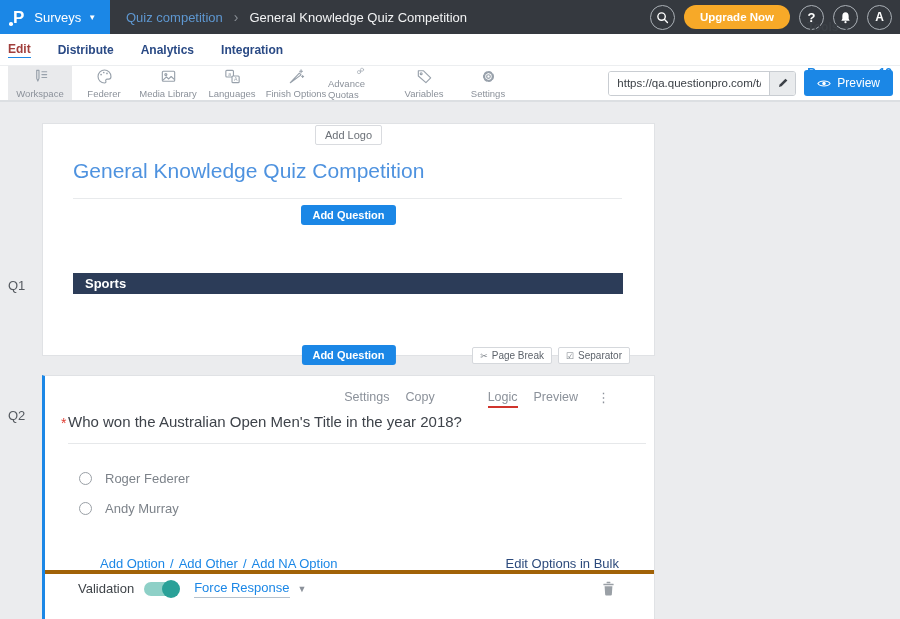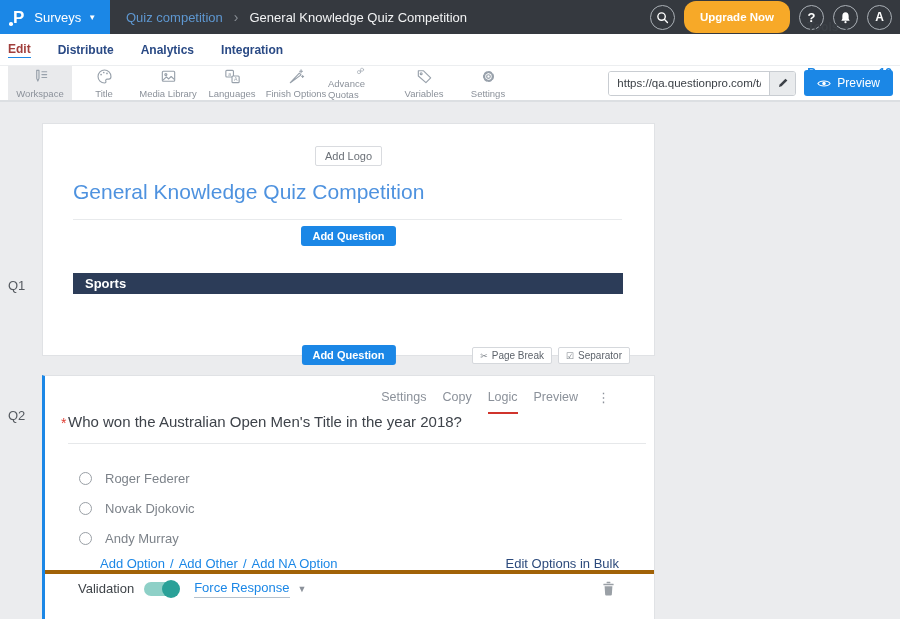--- a/index.html
+++ b/index.html
@@ -17,21 +17,21 @@
   .caret-w { color:#fff; font-size:8px; margin-left:-3px; }
   .breadcrumb { display:flex; align-items:center; margin-left:16px; font-size:13px; }
   .bc-parent { color:#5e97d0; cursor:pointer; }
   .bc-sep { color:#8a8f96; margin:0 11px; font-size:14px; }
   .bc-current { color:#f2f3f4; }
   .header-right { margin-left:auto; display:flex; align-items:center; gap:9px; padding-right:8px; }
   .circle-btn { width:25px; height:25px; border:1.5px solid #aab0b6; border-radius:50%;
     display:flex; align-items:center; justify-content:center; color:#fff; cursor:pointer;
     font-size:13px; font-weight:bold; flex:0 0 auto; }
   .upgrade { background:#f7a928; color:#fff; font-size:11.5px; font-weight:bold;
-    border-radius:12px; height:32px; padding:0 16px; display:flex; align-items:center; cursor:pointer; }
+    border-radius:12px; height:24px; padding:0 16px; display:flex; align-items:center; cursor:pointer; }
 
   
   .nav { display:flex; align-items:center; height:32px; background:#fff; padding:0 8px;
     font-size:12px; font-weight:bold; border-bottom:1px solid #eceef0; }
   .nav-tab { margin-right:27px; color:#2a4a85; cursor:pointer; }
   .nav-tab.active { color:#a13f3c; border-bottom:1px solid #1b87e6; padding-bottom:1px; }
   .nav-right { margin-left:auto; display:flex; align-items:flex-start; gap:32px;flex-direction:column; }
   .tools { color:#3c4147; cursor:pointer; }
   .caret-g { color:#3c4147; font-size:8px; margin-left:4px; }
   .responses { color:#1b87e6; cursor:pointer; }
@@ -54,21 +54,21 @@
     font-size:12px; height:26px; padding:0 13px; border-radius:3px; border:none; cursor:pointer;
     font-family:"Liberation Sans", sans-serif; }
 
   
   .canvas { position:relative; height:527px; background:#ebecee; overflow:hidden; }
   .qlabel { position:absolute; left:8px; font-size:13px; color:#555a60; }
   .qlabel.q1 { top:176px; } .qlabel.q2 { top:306px; }
 
   .block1 { position:absolute; left:42px; top:21px; width:613px; height:233px;
     background:#fff; border:1px solid #e0e2e5; }
-  .addlogo-row { text-align:center; padding-top:22px; }
+  .addlogo-row { text-align:center; padding-top:1px; }
   .addlogo-btn { display:inline-block; font-size:11px; color:#6b7077; background:#fff;
     border:1px solid #d9dbdf; border-radius:2px; padding:3px 9px; cursor:pointer; }
   .survey-title { margin:14px 32px 0 30px; font-size:21px; font-weight:normal; color:#4e92df;
     padding-bottom:15px; border-bottom:1px solid #e8eaec; cursor:text; }
   .aq-row1 { text-align:center; margin-top:6px; }
   .btn-addq { display:inline-block; background:#1b87e6; color:#fff; font-size:11px;
     font-weight:bold; padding:4px 11px; border-radius:3px; border:none; cursor:pointer;
     font-family:"Liberation Sans", sans-serif; }
   .sports-bar { position:absolute; left:30px; right:31px; top:149px; height:21px;
     background:#2c3c58; color:#fff; font-size:13px; font-weight:bold; line-height:22px;
@@ -78,21 +78,21 @@
   .between-right { position:absolute; right:24px; top:2px; display:flex; gap:6px; }
   .mini-btn { background:#fff; border:1px solid #d5d8dc; border-radius:2px; font-size:10px;
     color:#5d636b; padding:2px 7px; display:flex; align-items:center; gap:4px; cursor:pointer; }
   .mini-ic { font-size:9px; color:#7d838a; }
 
   .block2 { position:absolute; left:42px; top:273px; width:613px; height:247px;
     background:#fff; border:1px solid #e0e2e5; border-left:3px solid #1b87e6; }
   .q2menu { position:absolute; top:14px; right:44px; display:flex; gap:16px;
     font-size:12.5px; color:#8b919a; align-items:flex-start; }
   .q2menu span { cursor:pointer; }
-  .logic { border-bottom:2px solid #d0342c; padding-bottom:8px; }
+  .logic { border-bottom:2px solid #d0342c; padding-bottom:2px;margin-left:37px; }
   .dots { font-size:13px; color:#8b919a; margin-left:3px; cursor:pointer; letter-spacing:0; }
   .q2q { position:absolute; top:37px; left:0; right:8px; }
   .req { position:absolute; left:16px; top:2px; color:#e03c31; font-size:14px; }
   .qtext { margin-left:23px; font-size:15px; color:#3e434a; padding-bottom:13px;
     border-bottom:1px solid #e6e8ea; cursor:text; }
   .q2options { position:absolute; top:87px; left:34px; }
   .opt { display:flex; align-items:center; gap:13px; height:30px; }
   .radio { width:13px; height:13px; border:1.5px solid #9aa0a6; border-radius:50%;
     cursor:pointer; flex:0 0 auto; }
   .optlabel { font-size:13px; color:#7d838a; cursor:text; }
@@ -169,21 +169,21 @@
     </svg>
     <span>Workspace</span>
   </div>
   <div class="titem">
     <svg class="ticon" viewBox="0 0 20 20">
       <path d="M10 3.2 a6.8 6.8 0 1 0 0 13.6 c1.2 0 1.8 -0.9 1.4 -1.9 c-0.5 -1.2 0.2 -2.1 1.5 -2.1 h1.6 c1.4 0 2.3 -1.1 2.3 -2.8 C16.8 6.2 13.7 3.2 10 3.2 Z"></path>
       <circle cx="6.4" cy="8" r="0.9" fill="#98a1ab" stroke="none"></circle>
         <circle cx="9.2" cy="5.8" r="0.9" fill="#98a1ab" stroke="none"></circle>
         <circle cx="12.6" cy="6.8" r="0.9" fill="#98a1ab" stroke="none"></circle>
     </svg>
-    <span>Title</span>
+    <span>Federer</span>
   </div>
   <div class="titem">
     <svg class="ticon" viewBox="0 0 20 20">
       <rect x="3.5" y="4.5" width="13" height="10.5" rx="1"></rect>
         <circle cx="7.2" cy="8" r="1.1"></circle>
       <path d="M4.5 13.5 L7.8 10.4 L10.2 12.6 L12.8 10 L15.8 12.8"></path>
     </svg>
     <span>Media Library</span>
   </div>
   <div class="titem">
@@ -283,24 +283,20 @@
       <span class="dots">⋮</span>
     </div>
     <div class="q2q">
       <span class="req">*</span>
       <div class="qtext">Who won the Australian Open Men's Title in the year 2018?</div>
     </div>
     <div class="q2options">
       <div class="opt">
         <span class="radio"></span>
         <span class="optlabel">Roger Federer</span>
-      </div>
-      <div class="opt">
-        <span class="radio"></span>
-        <span class="optlabel">Novak Djokovic</span>
       </div>
       <div class="opt">
         <span class="radio"></span>
         <span class="optlabel">Andy Murray</span>
       </div>
     </div>
     <div class="q2links">
       <span class="addlink">Add Option</span>
       <span class="lsep">/</span>
       <span class="addlink">Add Other</span>

